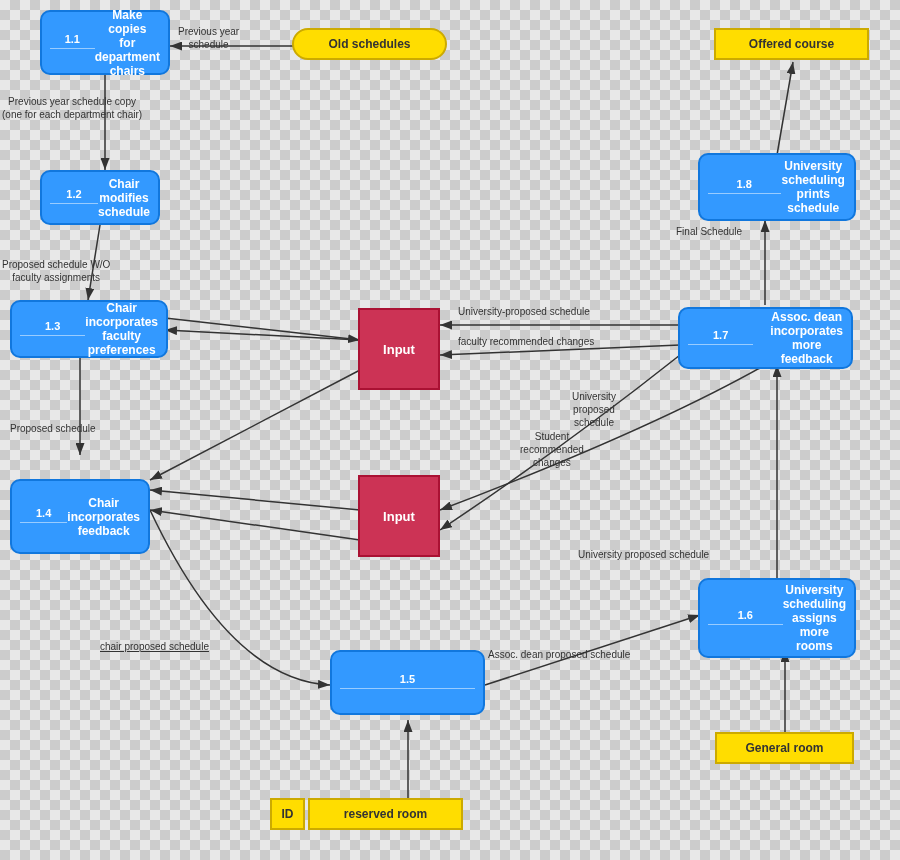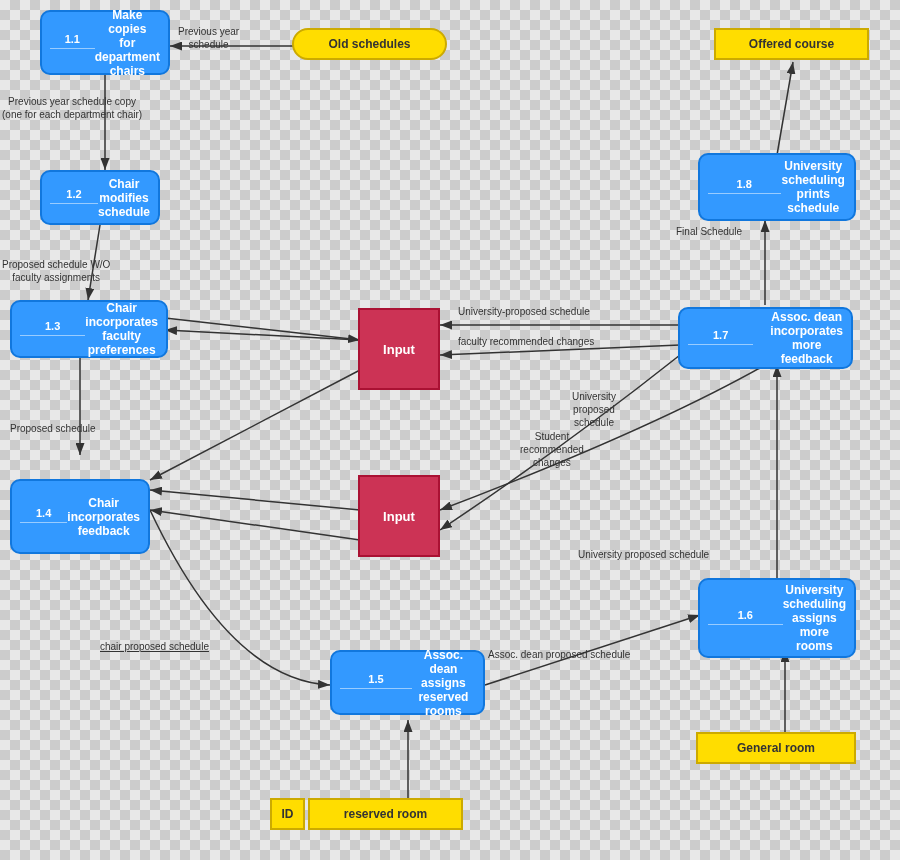--- a/index.html
+++ b/index.html
@@ -159,21 +159,20 @@
   <div>Chair incorporates faculty<br>preferences</div>
 </div>
 
 <div class="node-blue" style="left:10px; top:450px; width:140px; height:75px;margin-top:29px;">
   <div class="node-id">1.4</div>
   <div>Chair incorporates<br>feedback</div>
 </div>
 
 <div class="node-blue" style="left:330px; top:650px; width:155px; height:65px;">
   <div class="node-id">1.5</div>
-  <div>Assoc. dean assigns<br>reserved rooms</div>
 </div>
 
 <div class="node-blue" style="left:698px; top:578px; width:158px; height:80px;">
   <div class="node-id">1.6</div>
   <div>University<br>scheduling assigns<br>more rooms</div>
 </div>
 
 <div class="node-blue" style="left:678px; top:307px; width:175px; height:62px;gap:17px;">
   <div class="node-id">1.7</div>
   <div>Assoc. dean incorporates<br>more feedback</div>
@@ -193,21 +192,21 @@
 </div>
 
 <div class="node-yellow" style="left:292px; top:28px; width:155px; height:32px;border-radius:16px;">
   <span>Old schedules</span>
 </div>
 
 <div class="node-yellow" style="left:714px; top:28px; width:155px; height:32px;">
   <span>Offered course</span>
 </div>
 
-<div class="node-yellow" style="left:696px; top:732px; width:160px; height:32px;">
+<div class="node-yellow" style="left:715px; top:732px; width:139px; height:32px;">
   <span>General room</span>
 </div>
 
 <div class="node-yellow" style="left:270px; top:798px; width:35px; height:32px;">
   <span>ID</span>
 </div>
 <div class="node-yellow" style="left:308px; top:798px; width:155px; height:32px;">
   <span>reserved room</span>
 </div>
 

